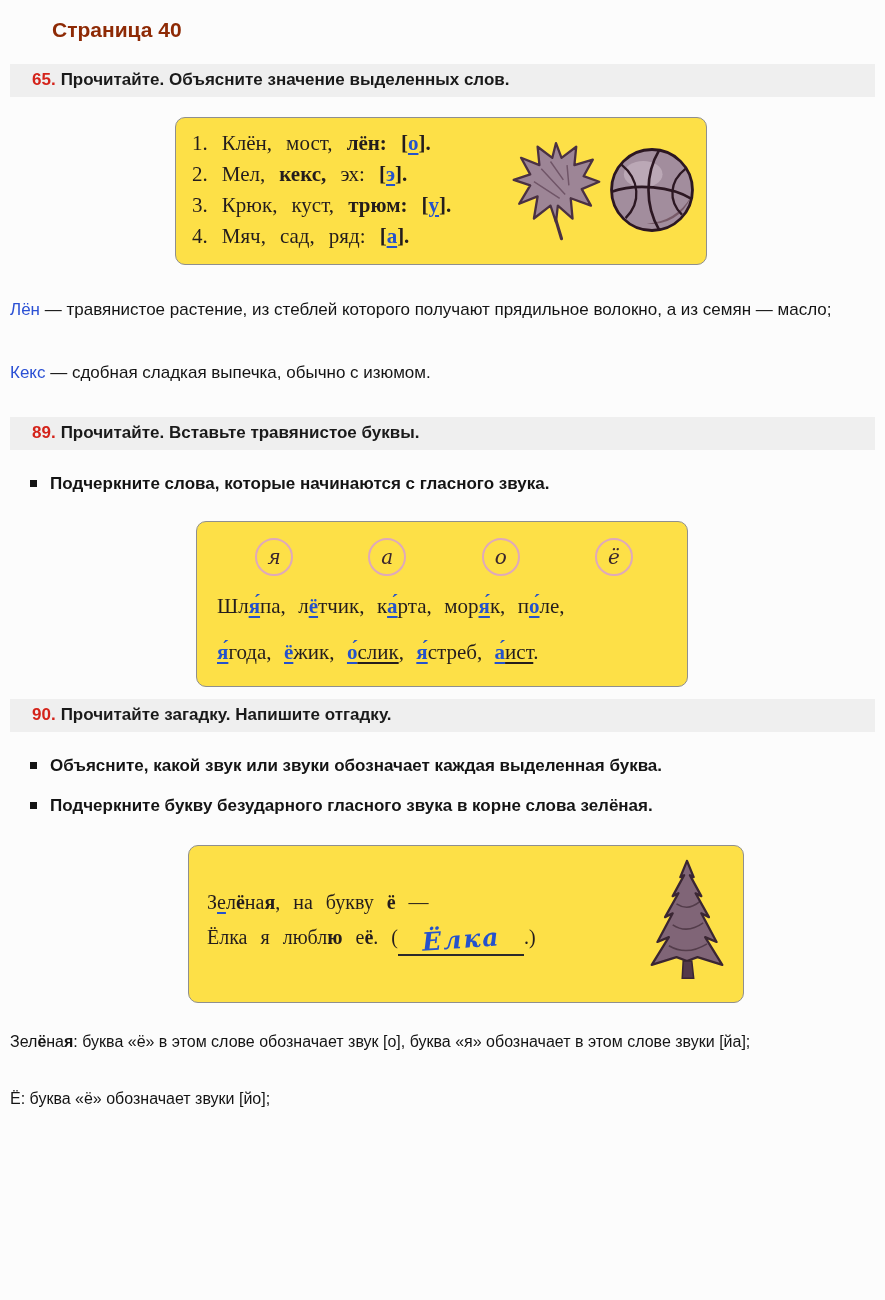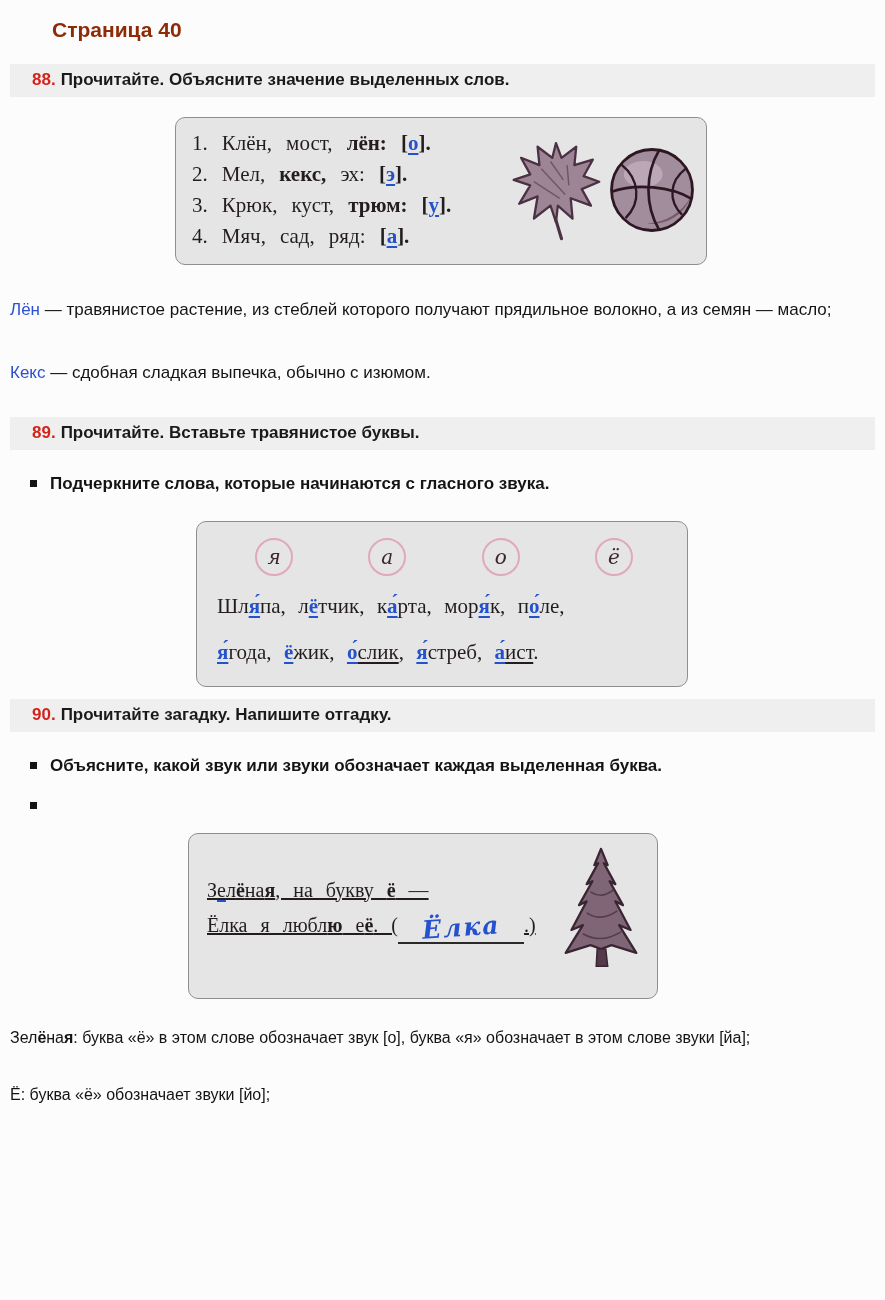--- a/index.html
+++ b/index.html
@@ -8,21 +8,21 @@
 
   .page-title{margin:4px 0 0 52px;font-size:21px;line-height:24px;font-weight:bold;color:#8e2a05;}
 
   .bar{margin:22px 10px 0 10px;background:#efefef;padding:5px 12px 6px 22px;font-size:17px;font-weight:bold;color:#1a1a1a;line-height:22px;}
   .bar .num{color:#d4231a;margin-right:5px;}
 
   .bullets{margin:18px 30px 0 30px;}
   .bullet{display:flex;margin-top:9px;font-size:17px;font-weight:bold;line-height:31px;}
   .bullet .marker{flex:0 0 7px;height:7px;background:#141414;margin:12px 13px 0 0;}
 
-  .book-box{border:1px solid #8f8f8f;border-radius:10px;background:#e5e5e5;box-sizing:border-box;}
+  .book-box{border:1px solid #8f8f8f;border-radius:10px;background:#fde047;box-sizing:border-box;}
   .book{font-family:"Liberation Serif","DejaVu Serif",serif;color:#241d1d;}
 
   .box1{margin:20px 0 0 175px;width:532px;display:flex;align-items:center;padding:10px 10px 12px 16px;}
   .box1 .rows{flex:1;}
   .wordrow{font-size:21px;line-height:31px;word-spacing:0.42em;white-space:nowrap;}
   .wordrow .linenum{margin-right:14px;}
   .box1 .art{display:flex;align-items:center;gap:6px;}
 
   .b{font-weight:bold;}
   .bl{color:#2452cc;font-weight:bold;text-decoration:underline;text-decoration-thickness:2px;text-underline-offset:3px;}
@@ -32,40 +32,40 @@
   .defs{margin:10px 12px 0 10px;}
   .def{margin-top:26px;font-size:17px;line-height:37px;color:#141414;}
   .def .word{color:#2b50d4;}
 
   .box2{margin:22px 0 0 196px;width:492px;padding:12px 20px 16px 20px;}
   .circles{display:flex;justify-content:space-between;padding:4px 34px 2px 38px;}
   .circle{width:38px;height:38px;border:2px solid #dfa9ba;border-radius:50%;display:flex;align-items:center;justify-content:center;
           font-family:"DejaVu Serif",serif;font-style:italic;font-size:20px;color:#3a262e;box-sizing:border-box;}
   .box2 .bookline{margin-top:11px;font-size:21px;line-height:35px;word-spacing:0.34em;white-space:nowrap;}
 
-  .box3{margin:24px 0 0 188px;width:470px;padding:12px 12px 28px 18px;display:flex;align-items:center;gap:8px;min-height:130px;text-decoration:underline;}
+  .box3{margin:24px 0 0 188px;width:556px;padding:12px 12px 20px 18px;display:flex;align-items:center;gap:8px;min-height:130px;}
   .riddle{flex:1;font-size:20px;line-height:35px;word-spacing:0.4em;white-space:nowrap;}
   .blank{display:inline-block;width:126px;border-bottom:2px solid #2a2a2a;text-align:center;height:30px;vertical-align:-6px;}
   .answer-word{display:inline-block;font-family:"DejaVu Serif",serif;font-style:italic;font-weight:bold;color:#2452cc;
                font-size:25px;transform:rotate(-4deg);position:relative;top:-2px;letter-spacing:2px;}
 
   .answers{margin:18px 12px 0 10px;}
   .answer-p{margin-top:15px;font-size:16px;line-height:42px;color:#141414;}
 
   svg{display:block;}
 </style>
 </head>
 <body>
 
 <div class="page">
 
   <div class="page-title">Страница 40</div>
 
   <div class="bar">
-    <span class="num">88.</span><span>Прочитайте. Объясните значение выделенных слов.</span>
+    <span class="num">65.</span><span>Прочитайте. Объясните значение выделенных слов.</span>
   </div>
 
 
   <div class="book-box box1 book">
     <div class="rows">
       <div class="wordrow"><span class="linenum">1.</span><span><span>Клён, мост, </span><span class="b">лён:</span><span> </span><span class="b">[</span><span class="bl">о</span><span class="b">].</span></span></div>
       <div class="wordrow"><span class="linenum">2.</span><span><span>Мел, </span><span class="b">кекс,</span><span> эх: </span><span class="b">[</span><span class="bl">э</span><span class="b">].</span></span></div>
       <div class="wordrow"><span class="linenum">3.</span><span><span>Крюк, куст, </span><span class="b">трюм:</span><span> </span><span class="b">[</span><span class="bl">у</span><span class="b">].</span></span></div>
       <div class="wordrow"><span class="linenum">4.</span><span><span>Мяч, сад, ряд: </span><span class="b">[</span><span class="bl">а</span><span class="b">].</span></span></div>
     </div>
@@ -122,20 +122,21 @@
     <span class="num">90.</span><span>Прочитайте загадку. Напишите отгадку.</span>
   </div>
 
   <div class="bullets">
     <div class="bullet">
       <span class="marker"></span>
       <span>Объясните, какой звук или звуки обозначает каждая выделенная буква.</span>
     </div>
     <div class="bullet">
       <span class="marker"></span>
+      <span>Подчеркните букву безударного гласного звука в корне слова зелёная.</span>
     </div>
   </div>
 
   <div class="book-box box3 book">
     <div class="riddle">
       <div><span>З</span><span class="ub">е</span><span>л</span><span class="b">ё</span><span>на</span><span class="b">я</span><span>, на букву </span><span class="b">ё</span><span> —</span></div>
       <div>
         <span><span>Ёлка я любл</span><span class="b">ю</span><span> е</span><span class="b">ё</span><span>. (</span></span><span class="blank"><span class="answer-word">Ёлка</span></span><span>.)</span>
       </div>
     </div>

